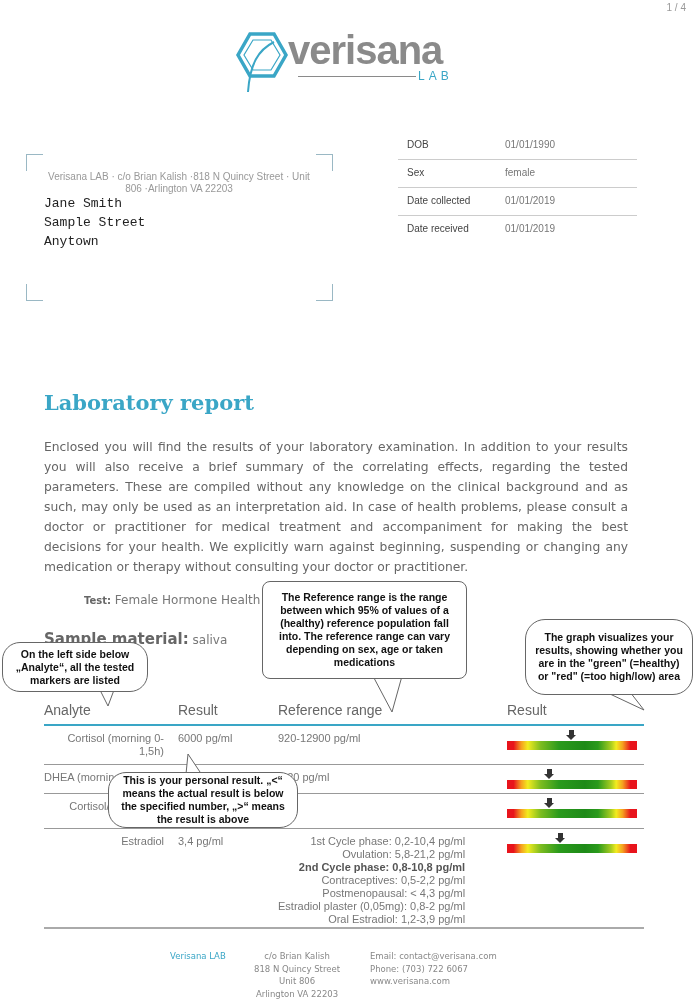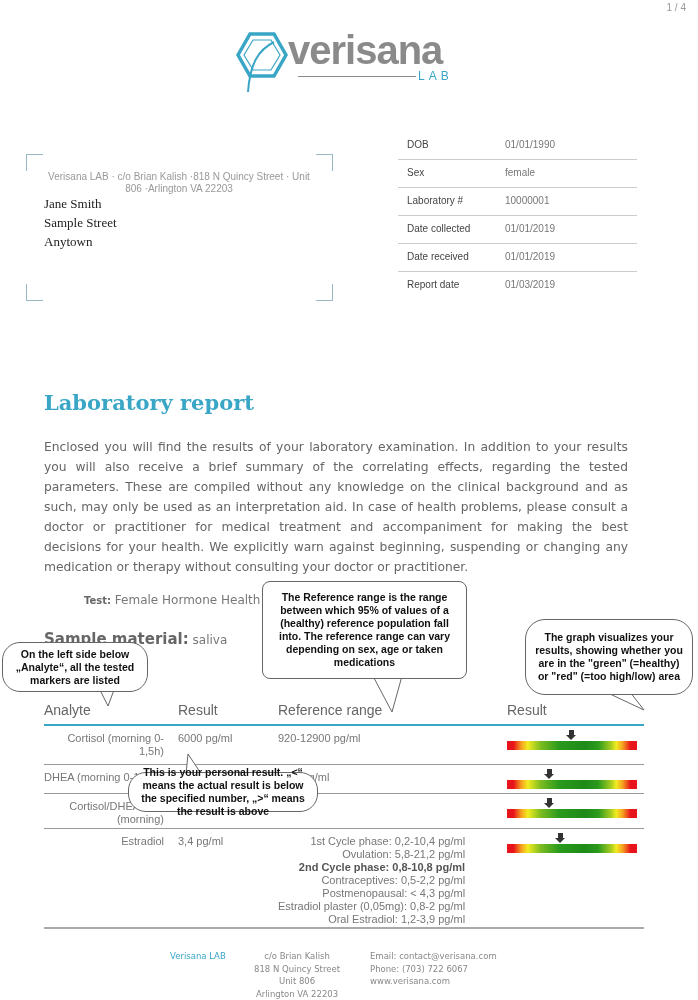--- a/index.html
+++ b/index.html
@@ -11,21 +11,21 @@
   .logo-word { position:absolute; left:52px; top:0; font-size:40px; font-weight:bold; color:#8a8a8a; letter-spacing:-1px; }
   .logo-line { position:absolute; left:62px; top:48px; width:118px; height:1px; background:#8a8a8a; }
   .logo-lab { position:absolute; left:182px; top:41px; font-size:12px; color:#3aa6c6; letter-spacing:4px; }
   
   .corner { position:absolute; width:16px; height:16px; border-color:#9ab8c4; border-style:solid; border-width:0; }
   .c-tl { left:26px; top:154px; border-top-width:1px; border-left-width:1px; }
   .c-tr { left:316px; top:154px; border-top-width:1px; border-right-width:1px; }
   .c-bl { left:26px; top:284px; border-bottom-width:1px; border-left-width:1px; }
   .c-br { left:316px; top:284px; border-bottom-width:1px; border-right-width:1px; }
   .sender { left:44px; top:171px; width:270px; font-size:10px; line-height:12px; color:#999;text-align:center; }
-  .recipient { left:44px; top:194px; font-family:Liberation Serif, serif; font-size:13px; line-height:19px; color:#222; }
+  .recipient { left:44px; top:194px; font-family:Liberation Mono, monospace; font-size:13px; line-height:19px; color:#222; }
   
   .info { left:398px; top:132px; width:239px; }
   .info-row { display:flex; border-bottom:1px solid #ccc; font-size:10px; line-height:13px; padding:6px 0 8px 9px; }
   .info-row:last-child { border-bottom:none; }
   .info-label { width:98px; color:#444; }
   .info-value { color:#777; }
   
   .title { left:44px; top:390px; font-family:"DejaVu Serif", serif; font-size:21px; font-weight:bold; color:#3aa6c6; }
   .intro { left:44px; top:437px; width:584px; font-family:"DejaVu Sans", sans-serif; font-size:12.3px; line-height:20px; color:#666; text-align:justify; }
   .test-line { left:44px; top:593px; font-size:12px; color:#777; font-family:"DejaVu Sans", sans-serif; }
@@ -86,34 +86,26 @@
 <div class="abs info">
   <div class="info-row">
     <div class="info-label">DOB</div>
     <div class="info-value">01/01/1990</div>
   </div>
   <div class="info-row">
     <div class="info-label">Sex</div>
     <div class="info-value">female</div>
   </div>
   <div class="info-row">
-    <div class="info-label">Laboratory #</div>
-    <div class="info-value">10000001</div>
-  </div>
-  <div class="info-row">
     <div class="info-label">Date collected</div>
     <div class="info-value">01/01/2019</div>
   </div>
   <div class="info-row">
     <div class="info-label">Date received</div>
     <div class="info-value">01/01/2019</div>
-  </div>
-  <div class="info-row">
-    <div class="info-label">Report date</div>
-    <div class="info-value">01/03/2019</div>
   </div>
 </div>
 
 <div class="abs title">Laboratory report</div>
 <div class="abs intro">Enclosed you will find the results of your laboratory examination. In addition to your results you will also receive a brief summary of the correlating effects, regarding the tested parameters. These are compiled without any knowledge on the clinical background and as such, may only be used as an interpretation aid. In case of health problems, please consult a doctor or practitioner for medical treatment and accompaniment for making the best decisions for your health. We explicitly warn against beginning, suspending or changing any medication or therapy without consulting your doctor or practitioner.</div>
 <div class="abs test-line">
   <b>Test:</b>
   <span>Female Hormone Health Check</span>
 </div>
 <div class="abs sample-line">
@@ -184,21 +176,21 @@
 
 <svg class="tail" style="left:0;top:0" width="698" height="1000">
   <path d="M100,690 L108,706 L114,690" fill="#fff" stroke="#666" stroke-width="1"></path>
   <path d="M374,678 L392,712 L402,676" fill="#fff" stroke="#666" stroke-width="1"></path>
   <path d="M610,694 L644,710 L630,692" fill="#fff" stroke="#666" stroke-width="1"></path>
   <path d="M186,774 L188,754 L200,772" fill="#fff" stroke="#666" stroke-width="1"></path>
 </svg>
 <div class="bubble" style="left:2px;top:642px;width:146px;height:50px">On the left side below „Analyte“, all the tested markers are listed</div>
 <div class="bubble" style="left:262px;top:581px;width:205px;height:98px;border-radius:8px;padding:0 6px">The Reference range is the range between which 95% of values of a (healthy) reference population fall into. The reference range can vary depending on sex, age or taken medications</div>
 <div class="bubble" style="left:525px;top:619px;width:168px;height:76px;border-radius:20px;padding:0 6px">The graph visualizes your results, showing whether you are in the "green" (=healthy) or "red" (=too high/low) area</div>
-<div class="bubble" style="left:128px;top:772px;width:190px;height:40px;padding:12px 6px">This is your personal result. „&lt;“ means the actual result is below the specified number, „&gt;“ means the result is above</div>
+<div class="bubble" style="left:108px;top:772px;width:190px;height:56px;padding:12px 6px">This is your personal result. „&lt;“ means the actual result is below the specified number, „&gt;“ means the result is above</div>
 
 <div class="abs footer f-brand">Verisana LAB</div>
 <div class="abs footer f-addr">
   <div>c/o Brian Kalish</div>
   <div>818 N Quincy Street</div>
   <div>Unit 806</div>
   <div>Arlington VA 22203</div>
 </div>
 <div class="abs footer f-contact">
   <div>Email: contact@verisana.com</div>

